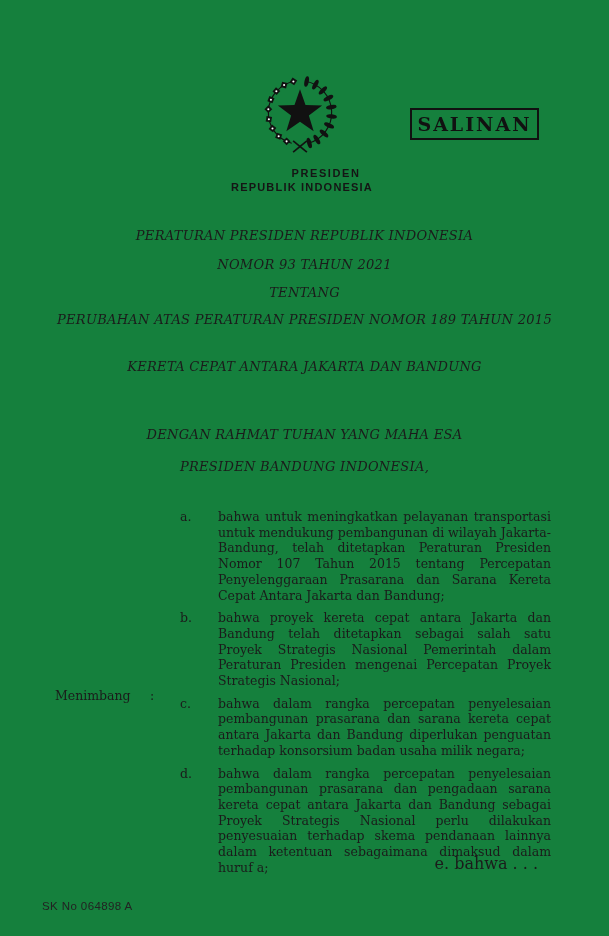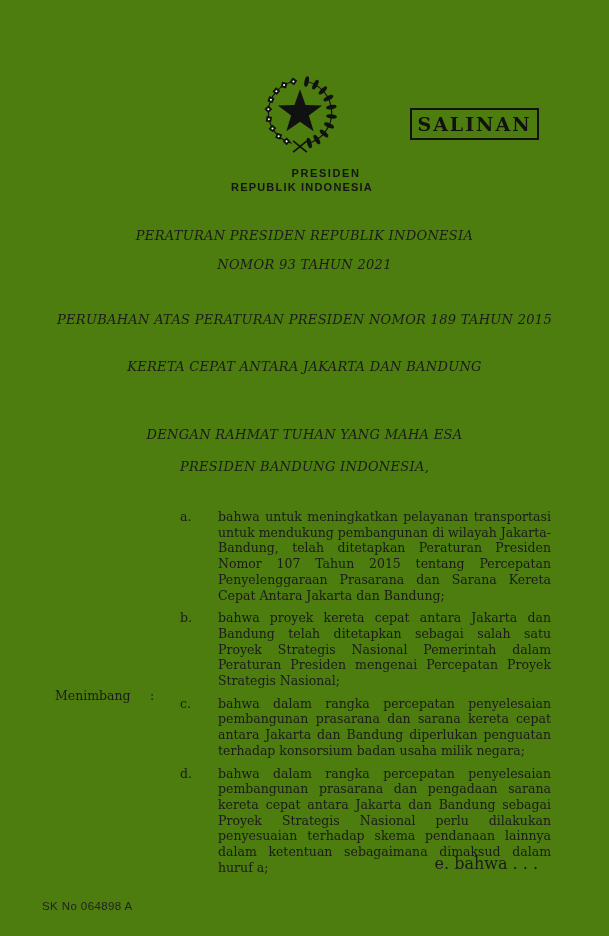--- a/index.html
+++ b/index.html
@@ -1,21 +1,21 @@
 <!DOCTYPE html>
 <html><head>
 <meta charset="utf-8">
 <style>
   * { margin: 0; padding: 0; box-sizing: border-box; }
   html, body { background: #e8e8e8; }
   .page {
     position: relative;
     width: 609px;
     height: 936px;
-    background: #4d7c0f;
+    background: #15803d;
     color: #1b1b1b;
     font-family: "DejaVu Serif", "Liberation Serif", serif;
     overflow: hidden;
     margin: 0 auto;
   }
   .emblem {
     position: absolute;
     left: 257px;
     top: 75px;
     width: 86px;
@@ -167,20 +167,21 @@
 
   <div class="salinan-box">
     <span class="salinan-text">SALINAN</span>
   </div>
 
   <div class="institution line1">PRESIDEN</div>
   <div class="institution line2">REPUBLIK INDONESIA</div>
 
   <div class="cline" style="top:228px">PERATURAN PRESIDEN REPUBLIK INDONESIA</div>
   <div class="cline" style="top:257px">NOMOR 93 TAHUN 2021</div>
+  <div class="cline" style="top:285px">TENTANG</div>
   <div class="cline" style="top:312px">PERUBAHAN ATAS PERATURAN PRESIDEN NOMOR 189 TAHUN 2015</div>
   <div class="cline" style="top:359px">KERETA CEPAT ANTARA JAKARTA DAN BANDUNG</div>
 
   <div class="cline" style="top:427px">DENGAN RAHMAT TUHAN YANG MAHA ESA</div>
   <div class="cline" style="top:459px">PRESIDEN BANDUNG INDONESIA,</div>
 
   <div class="considerations">
     <div class="cons-row">
       <div class="cons-label">Menimbang</div>
       <div class="cons-colon">:</div>

